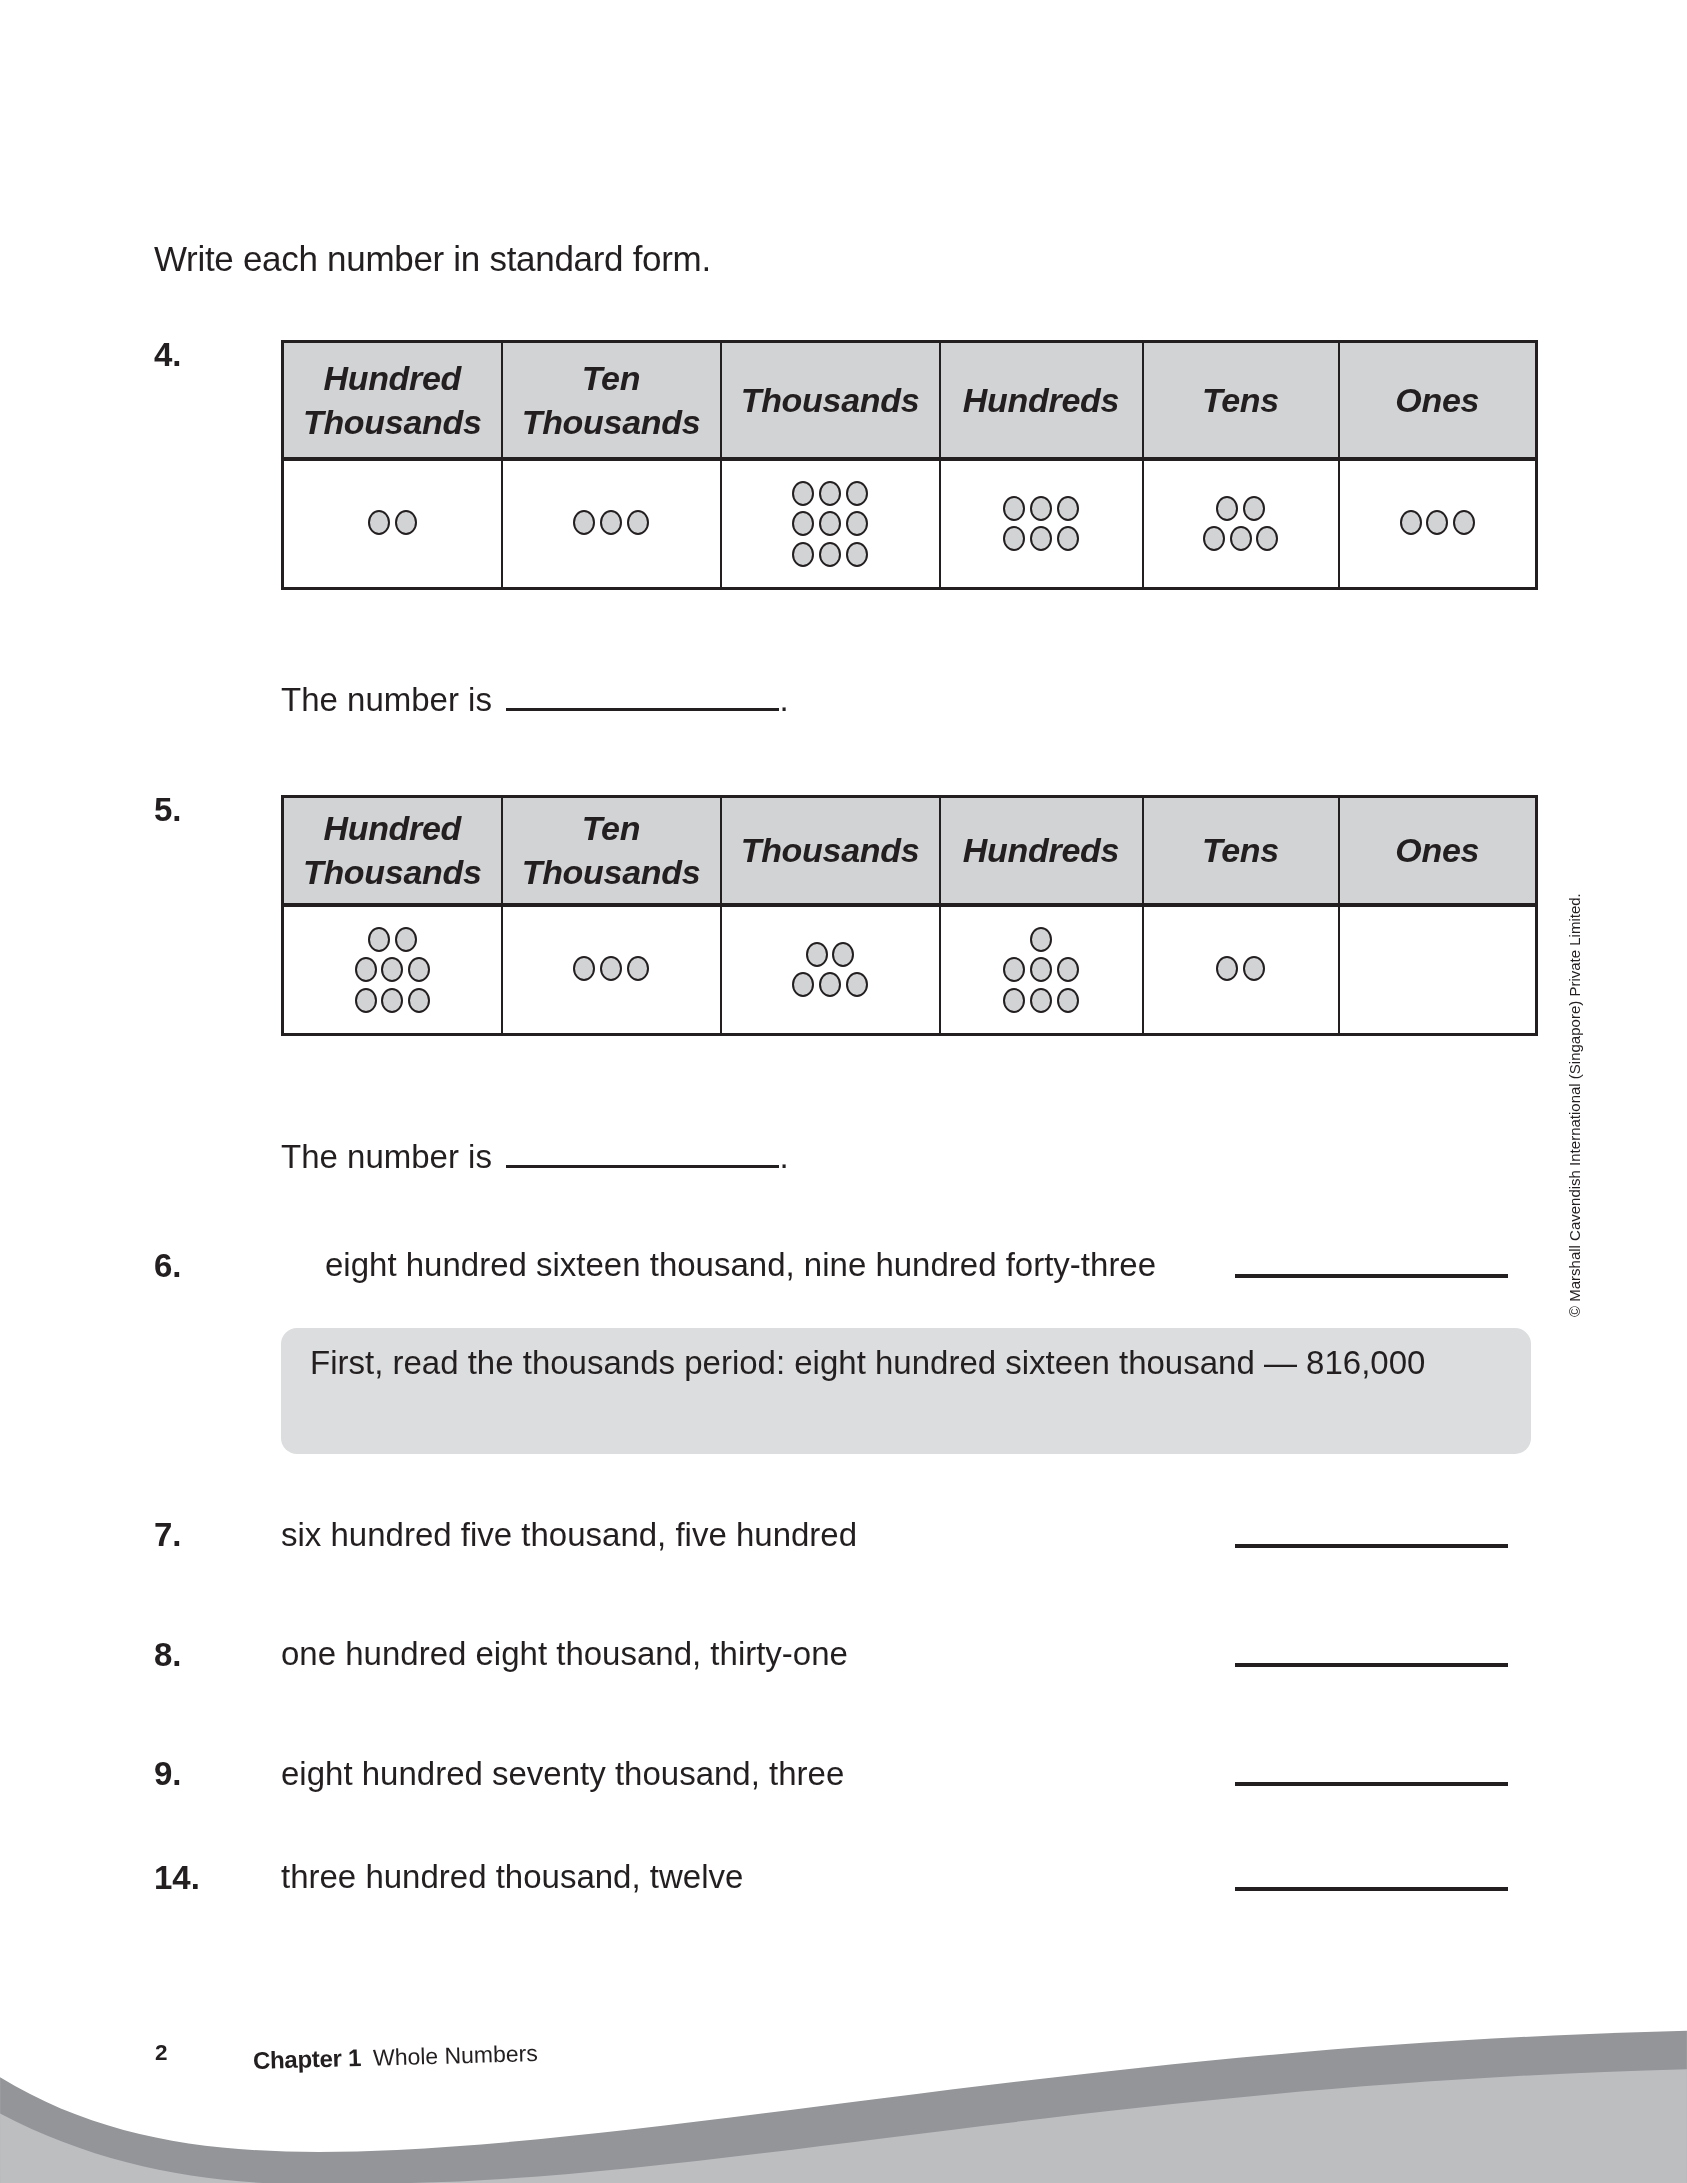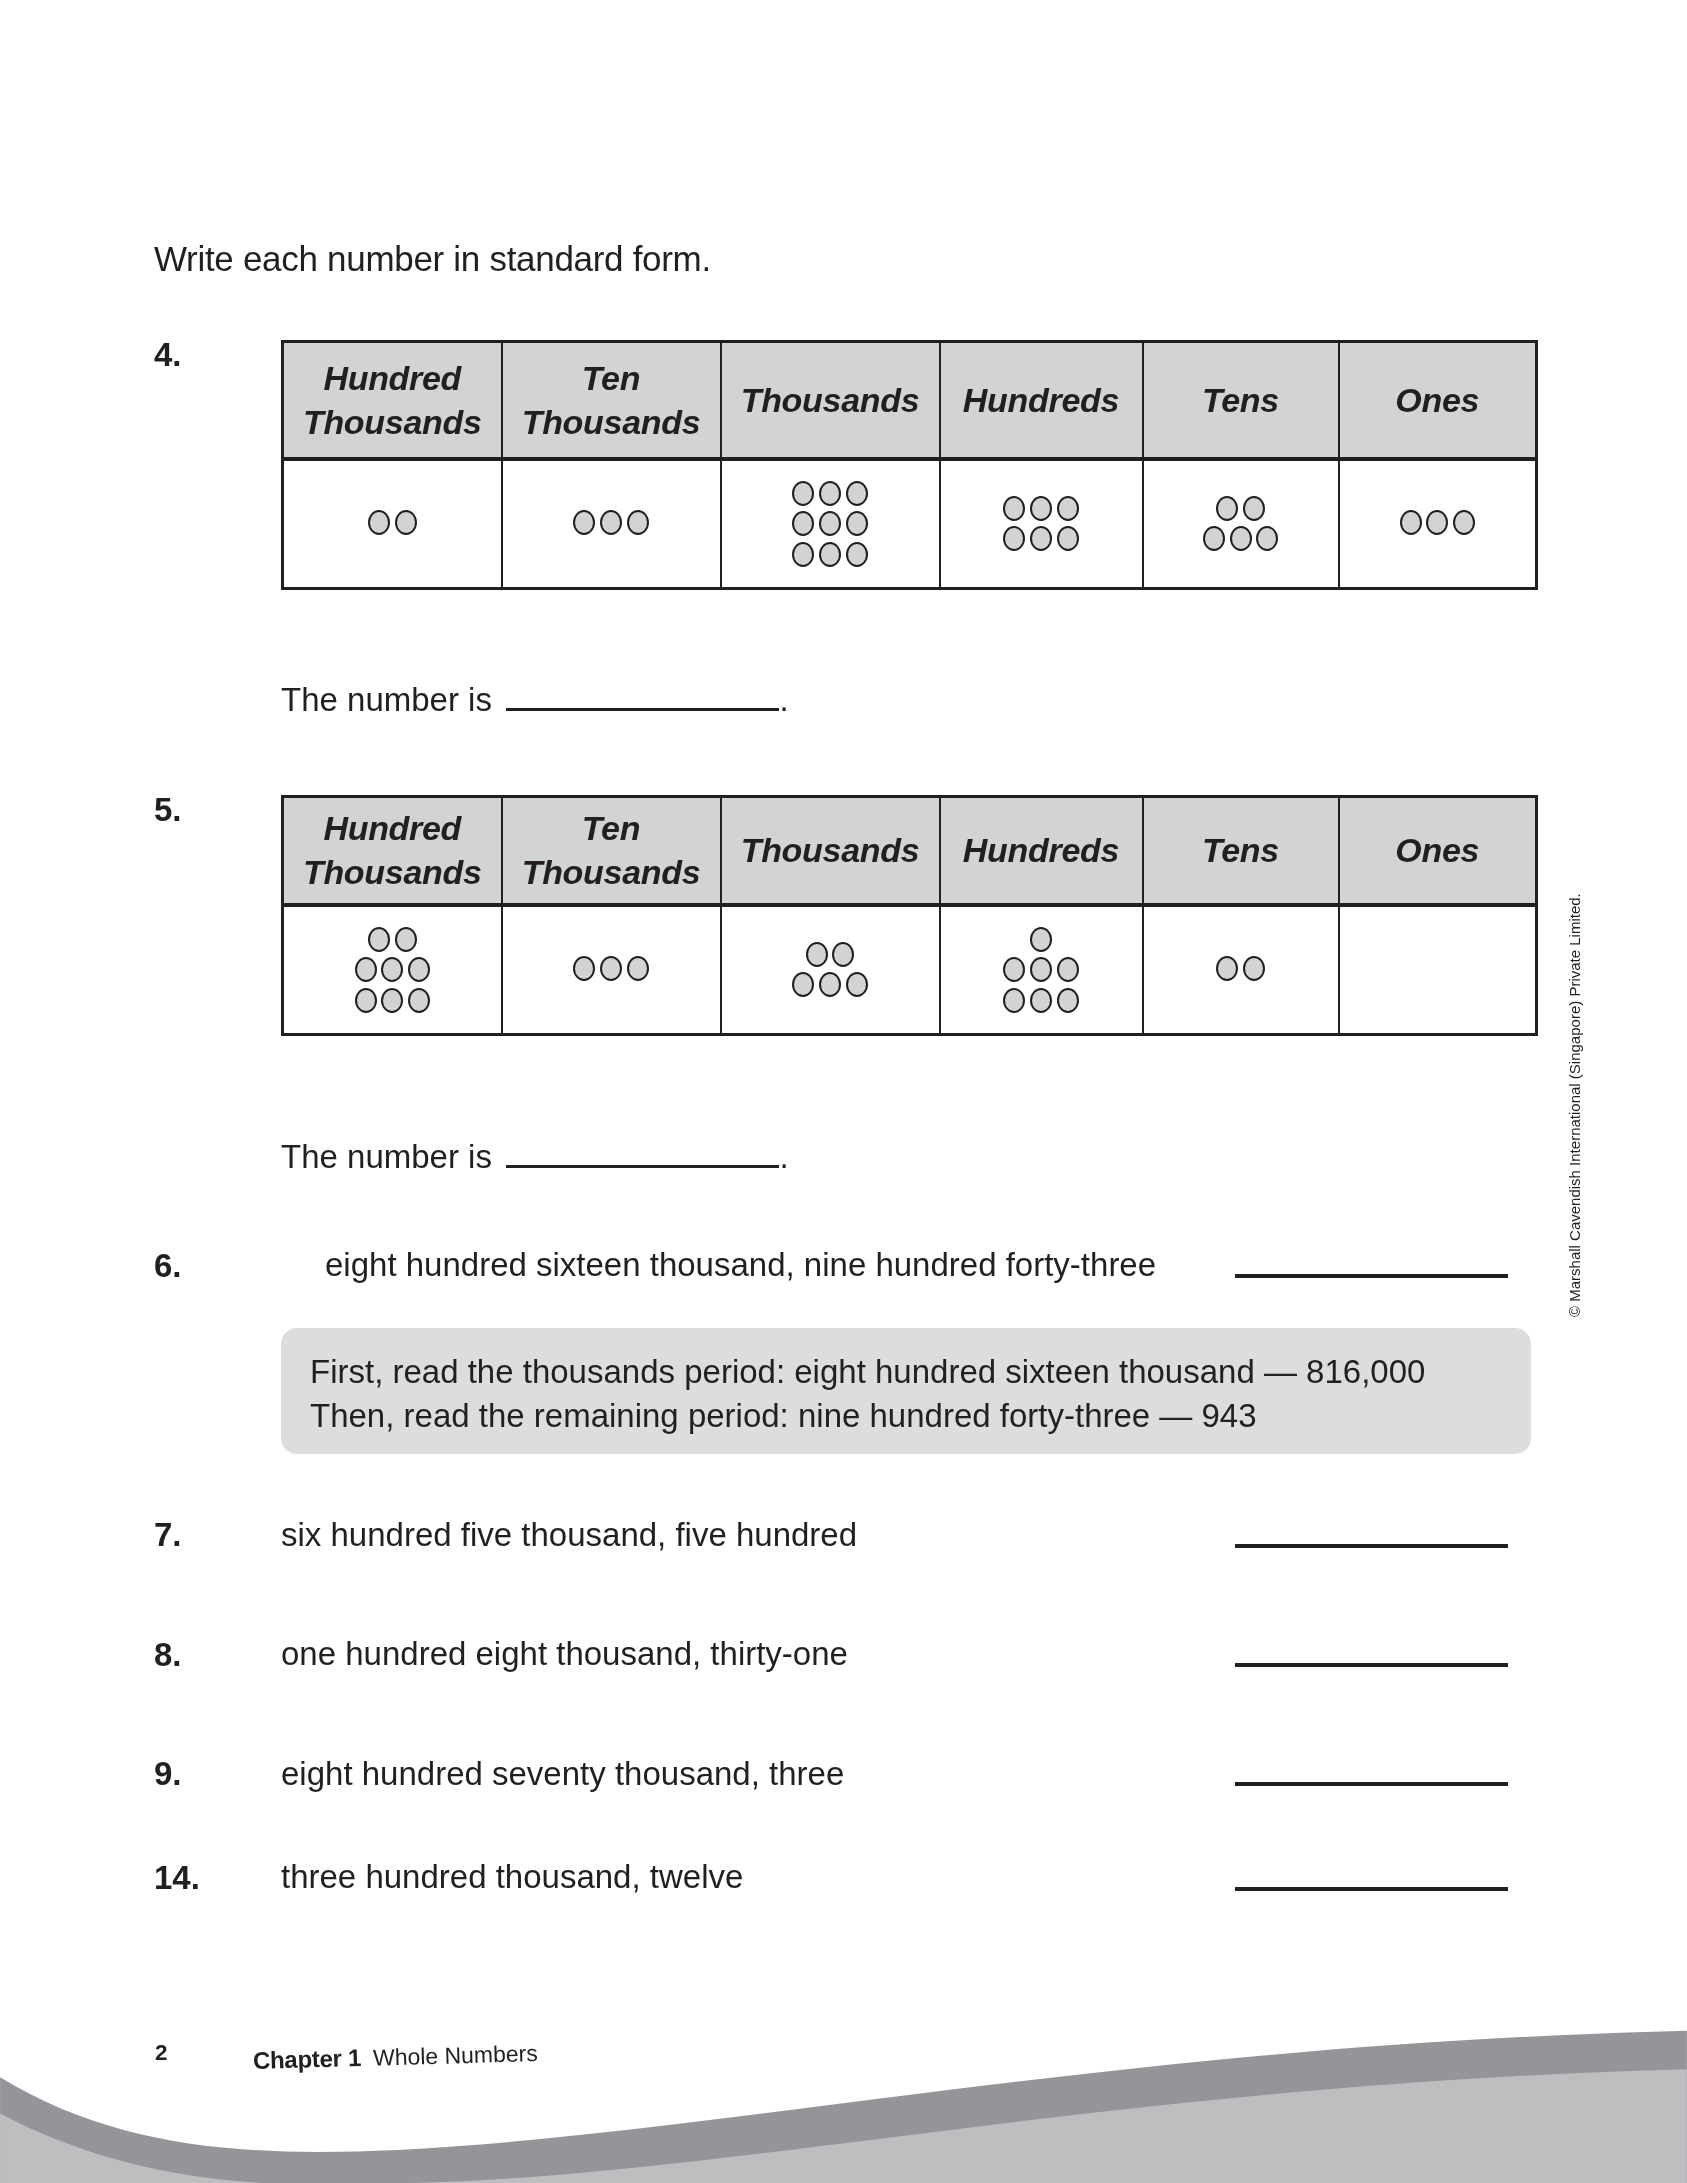--- a/index.html
+++ b/index.html
@@ -31,21 +31,21 @@
   .dot {
     width: 22px; height: 25px; border-radius: 50%;
     background: #d1d3d4; border: 2.3px solid #231f20; box-sizing: border-box;
   }
   .body-text { font-size: 33px; white-space: nowrap; }
   .blank { display: inline-block; border-bottom: 3.3px solid #231f20; vertical-align: baseline; }
   .answer-line { left: 1235px; width: 273px; height: 0; border-top: 4px solid #231f20; }
   .hint-box {
     left: 281px; top: 1328px; width: 1250px; height: 126px;
     background: #dcddde; border-radius: 16px; box-sizing: border-box;
-    padding: 22px 0 0 29px; font-size: 33px; line-height: 44px;
+    padding: 13px 0 0 29px; font-size: 33px; line-height: 44px;
   }
   .hint-box div { white-space: nowrap; }
   .copyright {
     left: 1566px; top: 1317px; transform-origin: 0 0; transform: rotate(-90deg);
     font-size: 15px; white-space: nowrap; color: #231f20;
   }
   .footer-wave { left: 0; top: 0; width: 1687px; height: 2183px; pointer-events: none; }
   .page-num { left: 155px; top: 2040px; font-size: 22.5px; font-weight: 700; }
   .chapter { left: 253px; top: 2047px; font-size: 24px; transform: rotate(-1.6deg); transform-origin: 0 50%; white-space: nowrap; }
   .chapter b { font-weight: 700; letter-spacing: -0.3px; }
@@ -227,21 +227,20 @@
   <span>The number is</span>
   <span class="blank" style="width:273px; height:26.5px; margin-left:5.3px;"></span><span>.</span>
 </div>
 
 <div class="abs qnum" style="top:1247px;">6.</div>
 <div class="abs body-text" style="left:281px; top:1246px;margin-left:44px;">eight hundred sixteen thousand, nine hundred forty-three</div>
 <div class="abs answer-line" style="top:1274px;"></div>
 
 <div class="abs hint-box">
   <div>First, read the thousands period: eight hundred sixteen thousand — 816,000</div>
-  <div>Then, read the remaining period: nine hundred forty-three — 943</div>
 </div>
 
 <div class="abs qnum" style="top:1516px;">7.</div>
 <div class="abs body-text" style="left:281px; top:1516px;">six hundred five thousand, five hundred</div>
 <div class="abs answer-line" style="top:1544px;"></div>
 
 <div class="abs qnum" style="top:1636px;">8.</div>
 <div class="abs body-text" style="left:281px; top:1635px;">one hundred eight thousand, thirty-one</div>
 <div class="abs answer-line" style="top:1663px;"></div>
 

